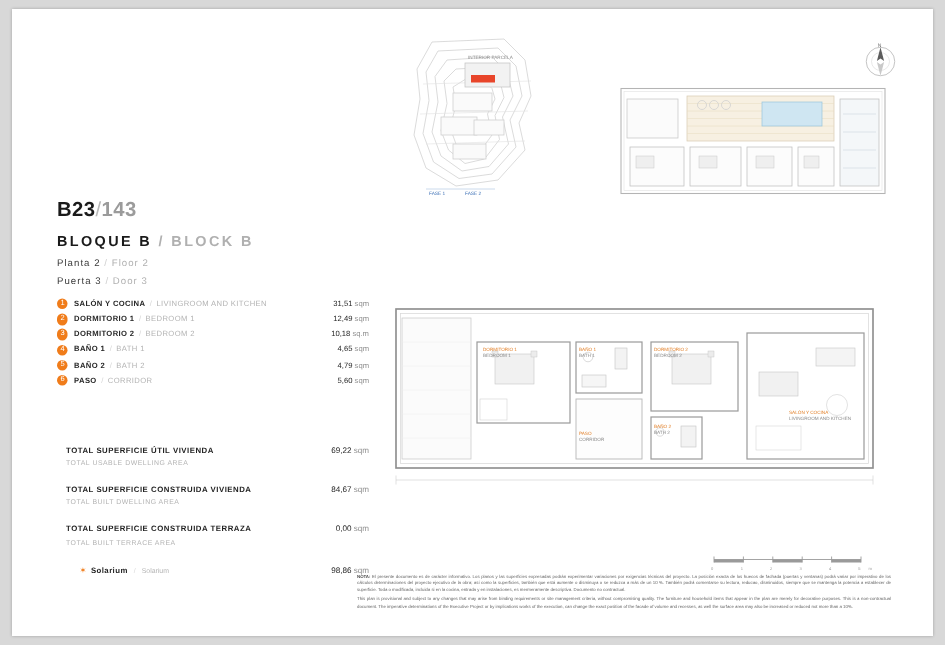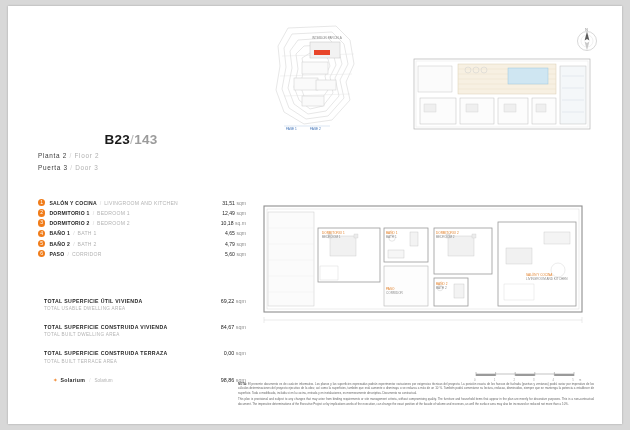--- a/index.html
+++ b/index.html
@@ -14,21 +14,21 @@
     position:absolute; left:8px; top:6px;
     width:614px; height:418px;
     background:#ffffff;
     box-shadow:0 0 2px rgba(0,0,0,.25);
   }
 
   
   #info {
     position:absolute; left:30px; top:126px; width:186px;
   }
-  .unit-line { font-size:13.5px; font-weight:bold; color:#1a1a1a; letter-spacing:.3px;text-align:center; }
+  .unit-line { font-size:13.5px; font-weight:bold; color:#1a1a1a; letter-spacing:.3px; }
   .unit-line .num { color:#9b9b9b; font-weight:bold; }
   .unit-line .slash { color:#b9b9b9; font-weight:normal; }
   .block-line { margin-top:9px; font-size:9.6px; font-weight:bold; color:#1a1a1a; letter-spacing:1.6px; }
   .block-line .en { color:#b0b0b0; }
   .floor-line { margin-top:5px; font-size:6.4px; color:#3a3a3a; letter-spacing:.7px; }
   .floor-line .en { color:#b0b0b0; }
   .floor-line .sep { color:#cfcfcf; }
 
   #rooms { position:absolute; left:30px; top:192px; width:208px; }
   .room {
@@ -101,20 +101,25 @@
 </style>
 </head>
 <body>
 
 <div id="sheet">
 
   <div id="info">
     <div class="unit-line">
       <span>B23</span><span class="slash">/</span><span class="num">143</span>
     </div>
+    <div class="block-line">
+      <span>BLOQUE  B</span>
+      <span class="en">/</span>
+      <span class="en">BLOCK  B</span>
+    </div>
     <div class="floor-line">
       <span>Planta 2</span>
       <span class="sep">/</span>
       <span class="en">Floor  2</span>
     </div>
     <div class="floor-line">
       <span>Puerta 3</span>
       <span class="sep">/</span>
       <span class="en">Door  3</span>
     </div>

